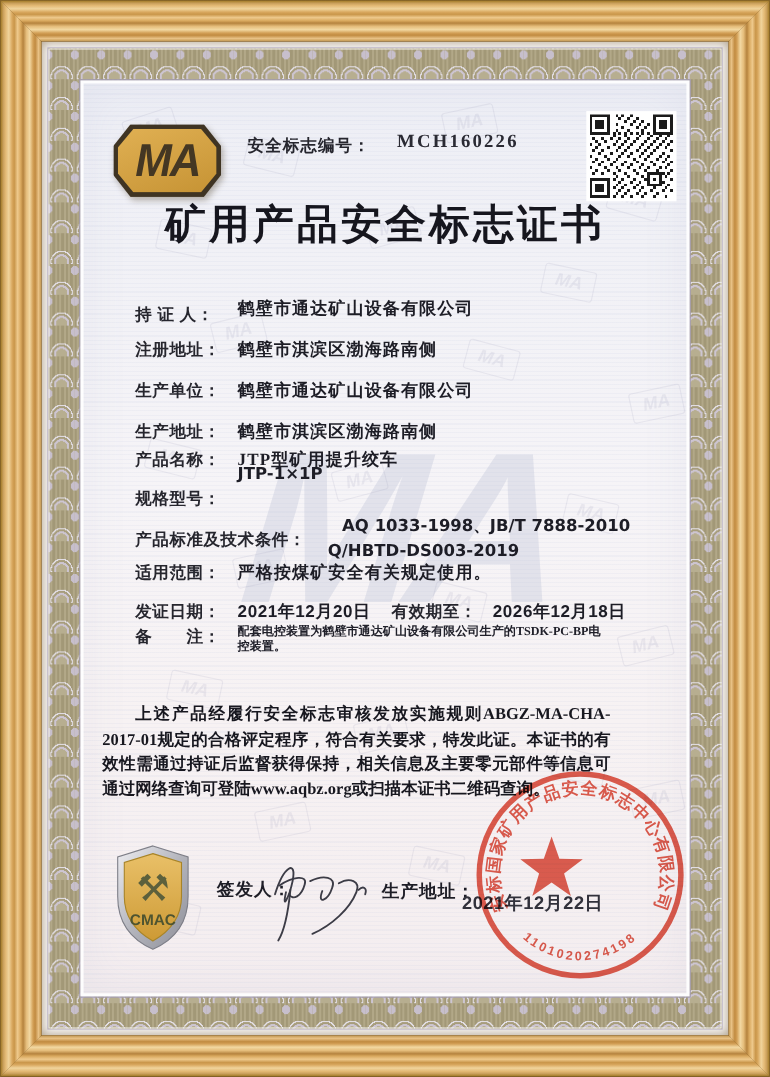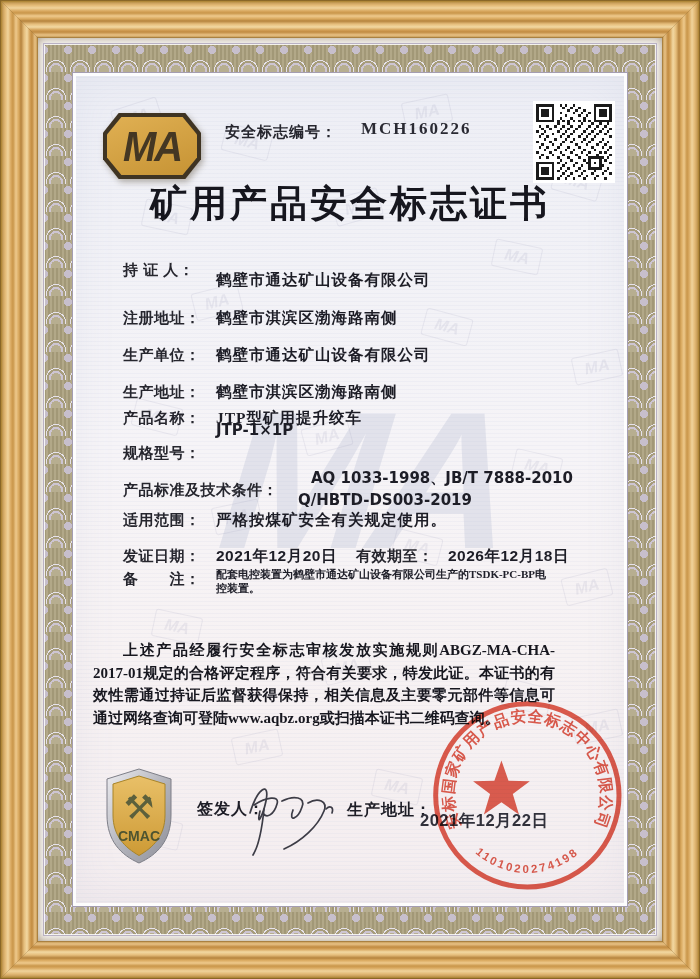--- a/index.html
+++ b/index.html
@@ -130,21 +130,21 @@
         <rect x="2" y="24" width="3" height="3"></rect>
       <rect x="20" y="20" width="5" height="5"></rect>
         <rect x="21" y="21" width="3" height="3" fill="#fff"></rect>
         <rect x="22" y="22" width="1" height="1"></rect>
       <path d="M9 0h1v1H9z M11 0h1v1h-1z M14 0h1v1h-1z M10 1h1v1h-1z M13 1h1v1h-1z M16 1h1v1h-1z M12 2h1v1h-1z M15 2h1v1h-1z M18 2h1v1h-1z M9 3h1v1H9z M14 3h1v1h-1z M17 3h1v1h-1z M20 3h1v1h-1z M11 4h1v1h-1z M16 4h1v1h-1z M19 4h1v1h-1z M9 5h1v1H9z M13 5h1v1h-1z M18 5h1v1h-1z M8 6h1v1H8z M10 6h1v1h-1z M12 6h1v1h-1z M14 6h1v1h-1z M16 6h1v1h-1z M18 6h1v1h-1z M20 6h1v1h-1z M8 7h1v1H8z M12 7h1v1h-1z M17 7h1v1h-1z M21 7h1v1h-1z M24 7h1v1h-1z M27 7h1v1h-1z M1 8h1v1H1z M4 8h1v1H4z M7 8h1v1H7z M10 8h1v1h-1z M13 8h1v1h-1z M16 8h1v1h-1z M20 8h1v1h-1z M23 8h1v1h-1z M26 8h1v1h-1z M2 9h1v1H2z M5 9h1v1H5z M9 9h1v1H9z M12 9h1v1h-1z M15 9h1v1h-1z M19 9h1v1h-1z M22 9h1v1h-1z M25 9h1v1h-1z M28 9h1v1h-1z M0 10h1v1H0z M3 10h1v1H3z M8 10h1v1H8z M11 10h1v1h-1z M14 10h1v1h-1z M18 10h1v1h-1z M21 10h1v1h-1z M24 10h1v1h-1z M27 10h1v1h-1z M2 11h1v1H2z M6 11h1v1H6z M10 11h1v1h-1z M13 11h1v1h-1z M17 11h1v1h-1z M20 11h1v1h-1z M23 11h1v1h-1z M26 11h1v1h-1z M1 12h1v1H1z M4 12h1v1H4z M9 12h1v1H9z M12 12h1v1h-1z M16 12h1v1h-1z M19 12h1v1h-1z M22 12h1v1h-1z M28 12h1v1h-1z M3 13h1v1H3z M7 13h1v1H7z M11 13h1v1h-1z M14 13h1v1h-1z M18 13h1v1h-1z M21 13h1v1h-1z M25 13h1v1h-1z M0 14h1v1H0z M5 14h1v1H5z M10 14h1v1h-1z M13 14h1v1h-1z M17 14h1v1h-1z M20 14h1v1h-1z M24 14h1v1h-1z M27 14h1v1h-1z M2 15h1v1H2z M6 15h1v1H6z M9 15h1v1H9z M15 15h1v1h-1z M19 15h1v1h-1z M23 15h1v1h-1z M26 15h1v1h-1z M1 16h1v1H1z M4 16h1v1H4z M8 16h1v1H8z M12 16h1v1h-1z M16 16h1v1h-1z M21 16h1v1h-1z M25 16h1v1h-1z M28 16h1v1h-1z M3 17h1v1H3z M7 17h1v1H7z M11 17h1v1h-1z M14 17h1v1h-1z M18 17h1v1h-1z M22 17h1v1h-1z M27 17h1v1h-1z M0 18h1v1H0z M5 18h1v1H5z M9 18h1v1H9z M13 18h1v1h-1z M17 18h1v1h-1z M20 18h1v1h-1z M24 18h1v1h-1z M26 18h1v1h-1z M2 19h1v1H2z M6 19h1v1H6z M10 19h1v1h-1z M15 19h1v1h-1z M19 19h1v1h-1z M23 19h1v1h-1z M28 19h1v1h-1z M1 20h1v1H1z M4 20h1v1H4z M8 20h1v1H8z M12 20h1v1h-1z M16 20h1v1h-1z M25 20h1v1h-1z M27 20h1v1h-1z M9 21h1v1H9z M13 21h1v1h-1z M18 21h1v1h-1z M26 21h1v1h-1z M8 22h1v1H8z M11 22h1v1h-1z M15 22h1v1h-1z M19 22h1v1h-1z M28 22h1v1h-1z M10 23h1v1h-1z M14 23h1v1h-1z M17 23h1v1h-1z M25 23h1v1h-1z M9 24h1v1H9z M12 24h1v1h-1z M16 24h1v1h-1z M27 24h1v1h-1z M8 25h1v1H8z M11 25h1v1h-1z M15 25h1v1h-1z M18 25h1v1h-1z M22 25h1v1h-1z M26 25h1v1h-1z M10 26h1v1h-1z M13 26h1v1h-1z M17 26h1v1h-1z M21 26h1v1h-1z M25 26h1v1h-1z M28 26h1v1h-1z M9 27h1v1H9z M12 27h1v1h-1z M16 27h1v1h-1z M19 27h1v1h-1z M23 27h1v1h-1z M8 28h1v1H8z M11 28h1v1h-1z M14 28h1v1h-1z M18 28h1v1h-1z M22 28h1v1h-1z M26 28h1v1h-1z"></path>
     </g>
   </svg>
 
   <div class="title">矿用产品安全标志证书</div>
 
-  <div class="lab" style="top:188px">持 证 人：</div>
+  <div class="lab" style="top:204px">持 证 人：</div>
   <div class="val" style="top:197px">鹤壁市通达矿山设备有限公司</div>
 
   <div class="lab" style="top:236px">注册地址：</div>
   <div class="val" style="top:235px">鹤壁市淇滨区渤海路南侧</div>
 
   <div class="lab" style="top:273px">生产单位：</div>
   <div class="val" style="top:272px">鹤壁市通达矿山设备有限公司</div>
 
   <div class="lab" style="top:310px">生产地址：</div>
   <div class="val" style="top:309px">鹤壁市淇滨区渤海路南侧</div>

